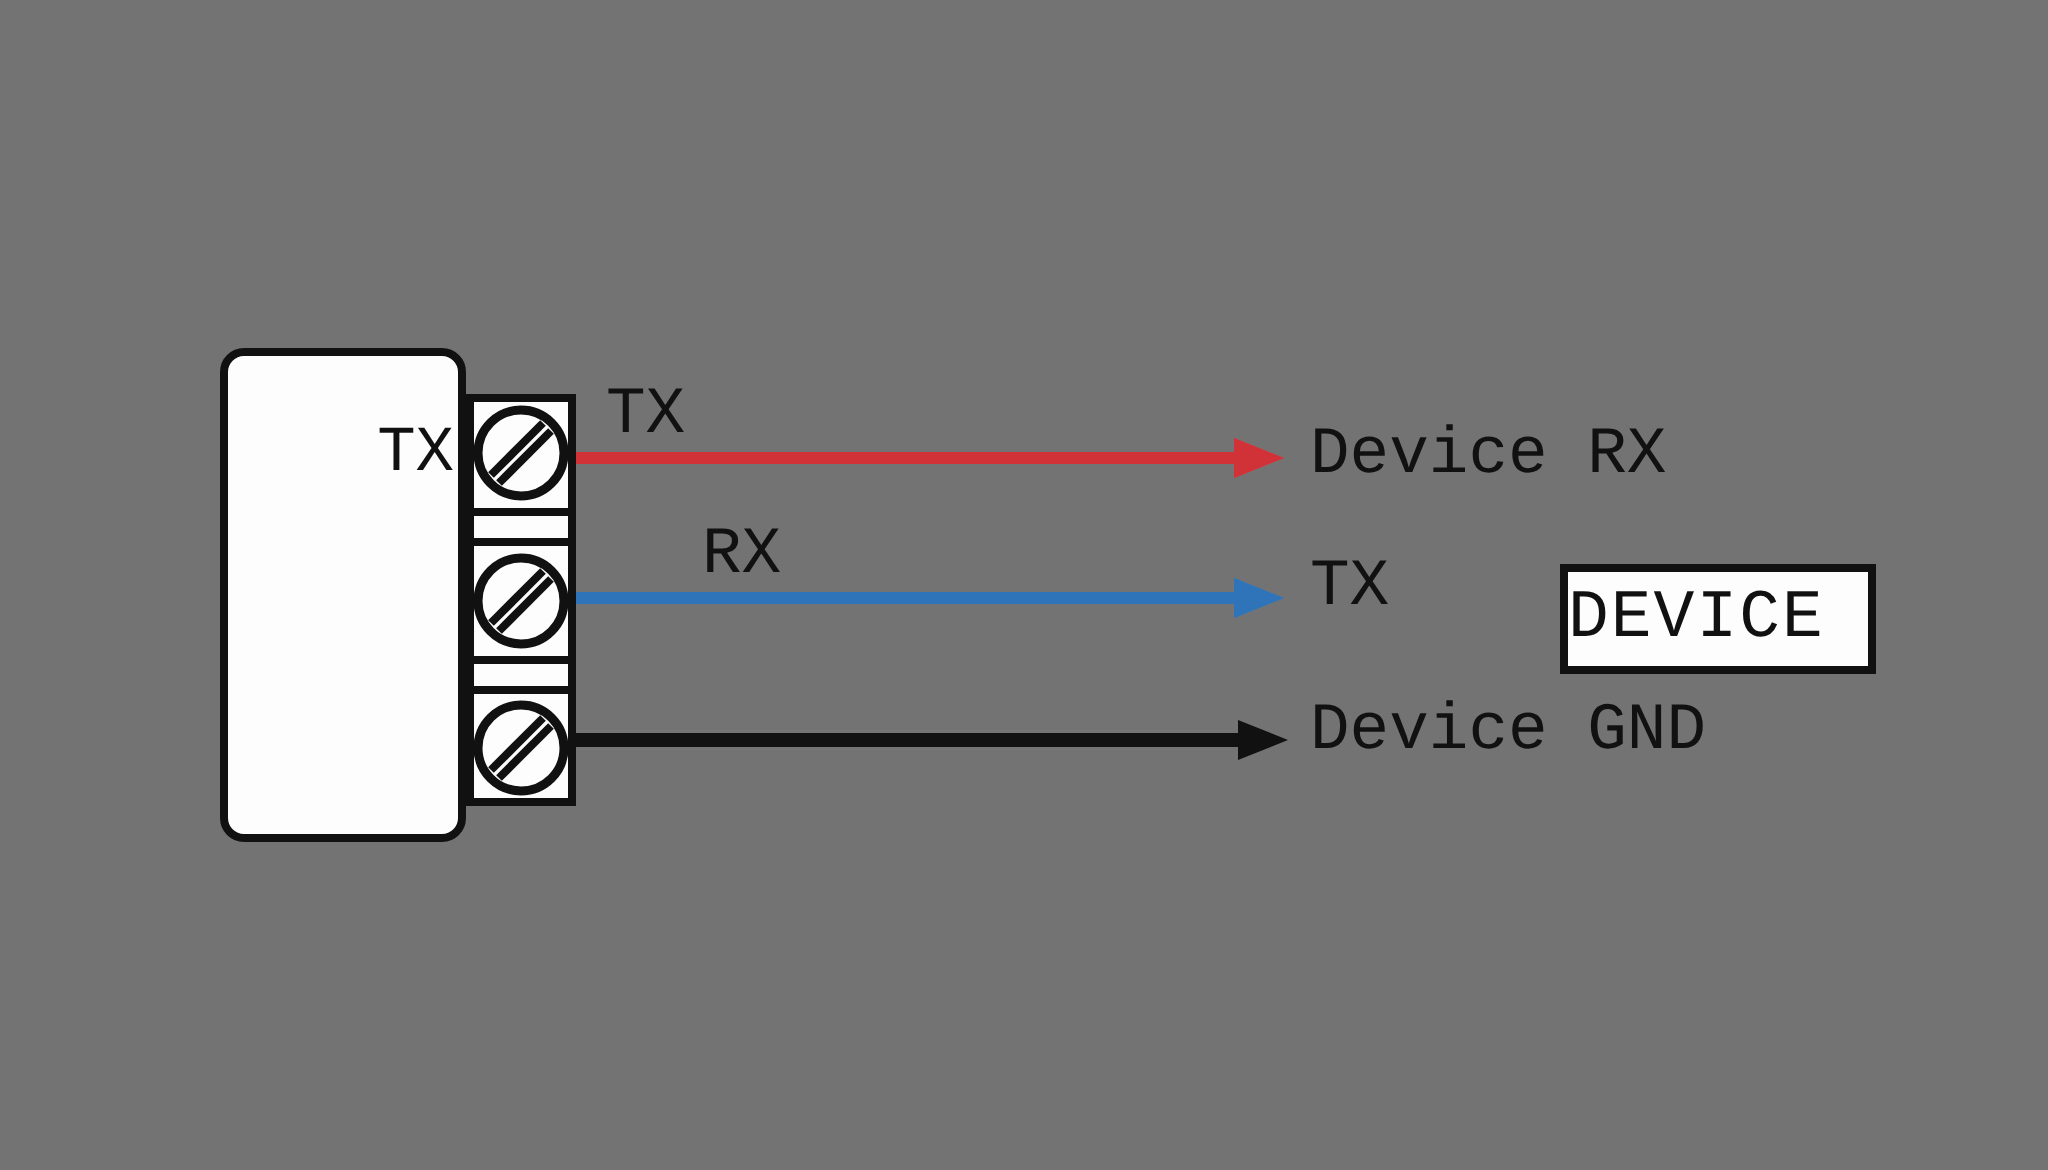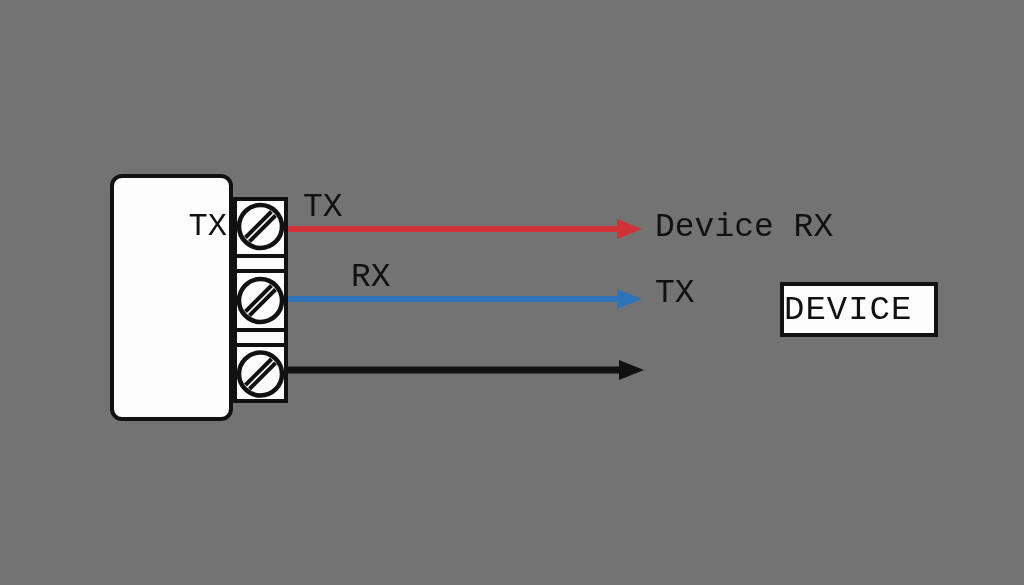--- a/index.html
+++ b/index.html
@@ -127,18 +127,19 @@
     </g>
   </svg>
 
   <span class="label pin pin-tx">TX</span>
 
   <span class="label wire-label-tx">TX</span>
   <span class="label wire-label-rx">RX</span>
 
   <span class="label dest-label-rx">Device RX</span>
   <span class="label dest-label-tx">TX</span>
+  <span class="label dest-label-gnd">Device GND</span>
 
   <div class="device-box">
     <span class="label">DEVICE</span>
   </div>
 
 </div>
 
 </body></html>

